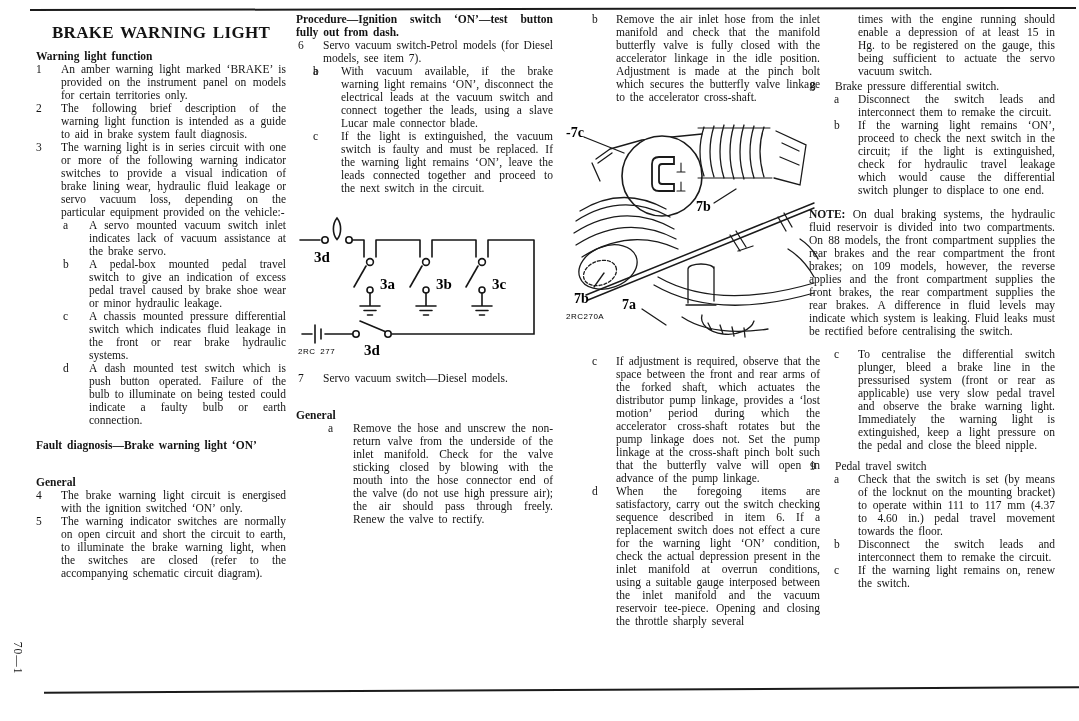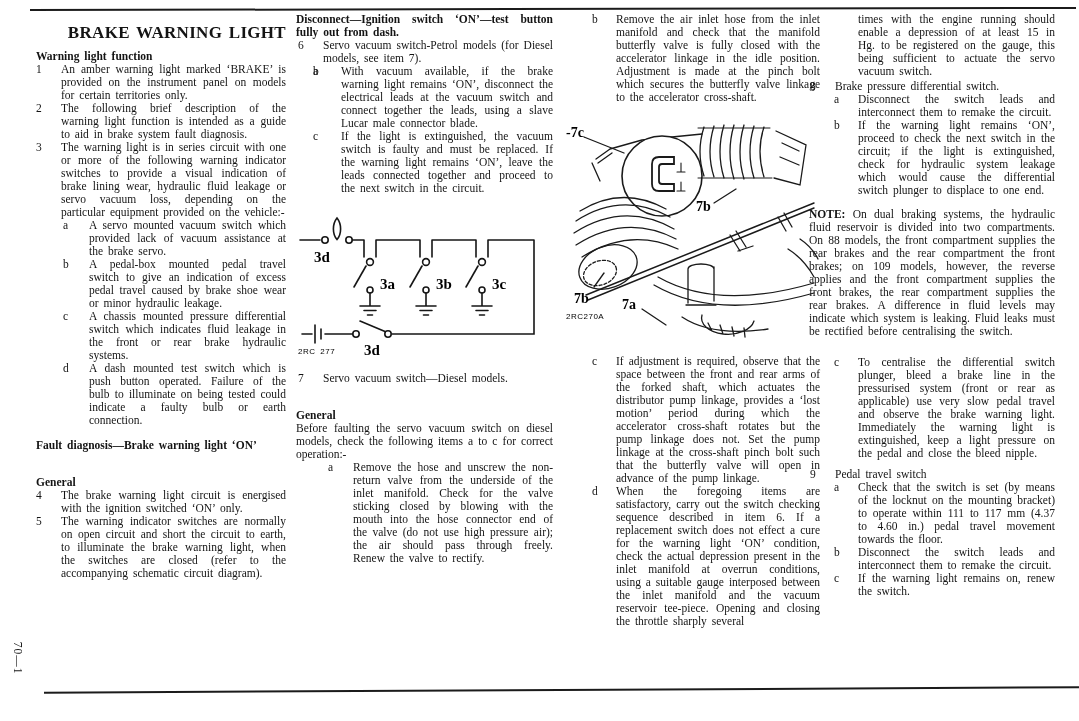--- a/index.html
+++ b/index.html
@@ -9,37 +9,37 @@
   #rule-top{left:30px;width:1046px;top:8px;transform:rotate(-0.12deg);}
   #rule-bottom{left:44px;width:1035px;top:689px;transform:rotate(-0.3deg);}
   .pagenum{position:absolute;left:-2px;top:652px;width:40px;text-align:center;
            transform:rotate(90deg);font-size:11.5px;letter-spacing:1px;}
   .col{position:absolute;text-align:justify;font-size:11.5px;line-height:13px;word-spacing:2px;}
   #c1{left:36px;top:20px;width:250px;}
   #c2{left:296px;top:13px;width:257px;}
   #c3{left:562px;top:13px;width:258px;}
   #c4{left:809px;top:13px;width:246px;}
   .b{font-weight:bold;}
-  .title{font-size:17px;font-weight:bold;letter-spacing:.3px;margin:6px 0 11px;text-align:right;}
+  .title{font-size:17px;font-weight:bold;letter-spacing:.3px;margin:6px 0 11px;text-align:center;}
   .inforow{display:flex;justify-content:space-between;font-weight:bold;padding-left:20px;margin:0 0 14px;}
   .h{font-weight:bold;margin-top:8px;}
   .i{position:relative;}
   .i>.n{position:absolute;}
   #c1 .lv1{padding-left:25px;} #c1 .lv1>.n{left:0;}
   #c1 .lv2{padding-left:53px;} #c1 .lv2>.n{left:27px;}
   #c2 .lv1{padding-left:27px;} #c2 .lv1>.n{left:2px;}
   #c2 .lv2{padding-left:45px;} #c2 .lv2>.n{left:17px;}
   #c2 .lv3{padding-left:57px;} #c2 .lv3>.n{left:32px;}
   #c3 .lv2{padding-left:54px;} #c3 .lv2>.n{left:30px;}
   #c4 .lv1{padding-left:26px;margin-top:2px;} #c4 .lv1>.n{left:1px;}
   #c4 .lv2{padding-left:49px;} #c4 .lv2>.n{left:25px;}
   #c4 .cont{padding-left:49px;}
   .fig{margin:15px 0 8px;}
   .fig svg{display:block;}
-  .note{margin:11px 0 18px;}
+  .note{margin:11px 0 10px;}
   .mt6{margin-top:6px;} .mt10{margin-top:24px;} .mt12{margin-top:12px;}
   svg text{font-family:"Liberation Serif","DejaVu Serif",serif;}
   svg .lab{font-weight:bold;font-size:15px;}
   svg .lab2{font-weight:bold;font-size:14px;}
   svg .ref{font-family:"Liberation Sans","DejaVu Sans",sans-serif;font-size:8px;letter-spacing:.5px;}
 </style>
 </head>
 <body>
 
 <div class="page">
@@ -59,21 +59,21 @@
       <span class="n">2</span>
       <span>The following brief description of the warning light function is intended as a guide to aid in brake system fault diagnosis.</span>
     </div>
     <div class="i lv1">
       <span class="n">3</span>
       <span>The warning light is in series circuit with one or more of the following warning indicator switches to provide a visual indication of brake lining wear, hydraulic fluid leakage or servo vacuum loss, depending on the particular equipment provided on the vehicle:-</span>
     </div>
 
     <div class="i lv2">
       <span class="n">a</span>
-      <span>A servo mounted vacuum switch which provided lack of vacuum assistance at the brake servo.</span>
+      <span>A servo mounted vacuum switch inlet indicates lack of vacuum assistance at the brake servo.</span>
     </div>
     <div class="i lv2">
       <span class="n">b</span>
       <span>A pedal-box mounted pedal travel switch to give an indication of excess pedal travel caused by brake shoe wear or minor hydraulic leakage.</span>
     </div>
     <div class="i lv2">
       <span class="n">c</span>
       <span>A chassis mounted pressure differential switch which indicates fluid leakage in the front or rear brake hydraulic systems.</span>
     </div>
     <div class="i lv2">
@@ -88,21 +88,21 @@
       <span class="n">4</span>
       <span>The brake warning light circuit is energised with the ignition switched ‘ON’ only.</span>
     </div>
     <div class="i lv1">
       <span class="n">5</span>
       <span>The warning indicator switches are normally on open circuit and short the circuit to earth, to illuminate the brake warning light, when the switches are closed (refer to the accompanying schematic circuit diagram).</span>
     </div>
   </div>
 
   <div class="col" id="c2">
-    <div class="h" style="margin-top:0">Disconnect—Ignition switch ‘ON’—test button fully out from dash.</div>
+    <div class="h" style="margin-top:0">Procedure—Ignition switch ‘ON’—test button fully out from dash.</div>
 
     <div class="i lv1">
       <span class="n">6</span>
       <span>Servo vacuum switch-Petrol models (for Diesel models, see item 7).</span>
     </div>
     <div class="i lv2">
       <span class="n">a</span>
     </div>
     <div class="i lv2">
       <span class="n">b</span>
@@ -149,21 +149,20 @@
         <text class="lab" x="68" y="145">3d</text>
         <text class="ref" x="2" y="144">2RC 277</text>
       </svg>
     </div>
 
     <div class="i lv1 mt12">
       <span class="n">7</span>
       <span>Servo vacuum switch—Diesel models.</span>
     </div>
     <div class="h mt10">General</div>
-    <div>Before faulting the servo vacuum switch on diesel models, check the following items a to c for correct operation:-</div>
     <div class="i lv3">
       <span class="n">a</span>
       <span>Remove the hose and unscrew the non-return valve from the underside of the inlet manifold. Check for the valve sticking closed by blowing with the mouth into the hose connector end of the valve (do not use high pressure air); the air should pass through freely. Renew the valve to rectify.</span>
     </div>
   </div>
 
   <div class="col" id="c3">
     <div class="i lv2">
       <span class="n">b</span>
       <span>Remove the air inlet hose from the inlet manifold and check that the manifold butterfly valve is fully closed with the accelerator linkage in the idle position. Adjustment is made at the pinch bolt which secures the butterfly valve linkage to the accelerator cross-shaft.</span>
@@ -219,21 +218,21 @@
     <div class="i lv1">
       <span class="n">8</span>
       <span>Brake pressure differential switch.</span>
     </div>
     <div class="i lv2">
       <span class="n">a</span>
       <span>Disconnect the switch leads and interconnect them to remake the circuit.</span>
     </div>
     <div class="i lv2">
       <span class="n">b</span>
-      <span>If the warning light remains ‘ON’, proceed to check the next switch in the circuit; if the light is extinguished, check for hydraulic system leakage which would cause the differential switch plunger to displace to one end.</span>
+      <span>If the warning light remains ‘ON’, proceed to check the next switch in the circuit; if the light is extinguished, check for hydraulic travel leakage which would cause the differential switch plunger to displace to one end.</span>
     </div>
 
     <div class="note">
       <span class="b">NOTE:</span>
       <span>On dual braking systems, the hydraulic fluid reservoir is divided into two compartments. On 88 models, the front compartment supplies the rear brakes and the rear compartment the front brakes; on 109 models, however, the reverse applies and the front compartment supplies the front brakes, the rear compartment supplies the rear brakes. A difference in fluid levels may indicate which system is leaking. Fluid leaks must be rectified before centralising the switch.</span>
     </div>
 
     <div class="i lv2" style="margin-bottom:8px">
       <span class="n">c</span>
       <span>To centralise the differential switch plunger, bleed a brake line in the pressurised system (front or rear as applicable) use very slow pedal travel and observe the brake warning light. Immediately the warning light is extinguished, keep a light pressure on the pedal and close the bleed nipple.</span>

